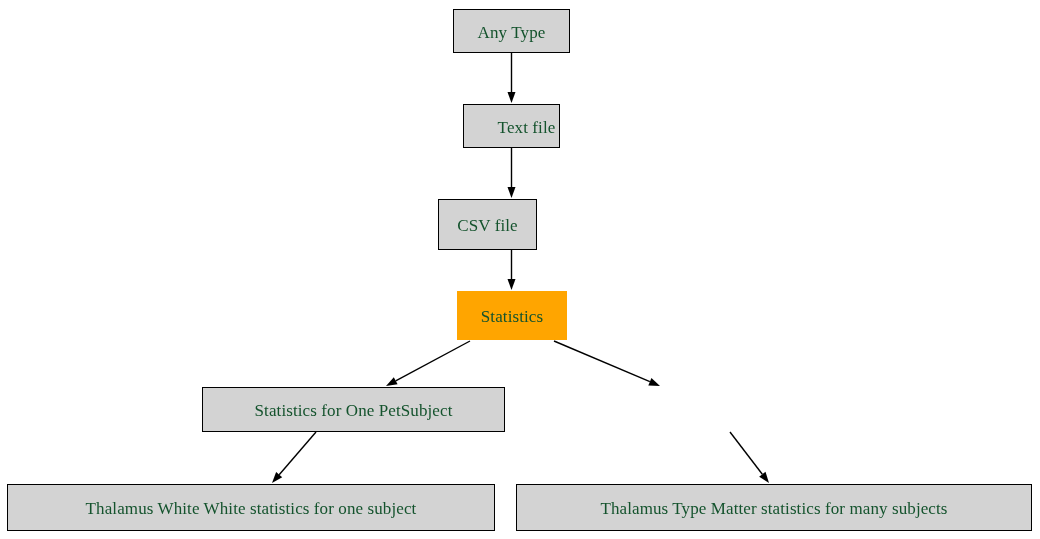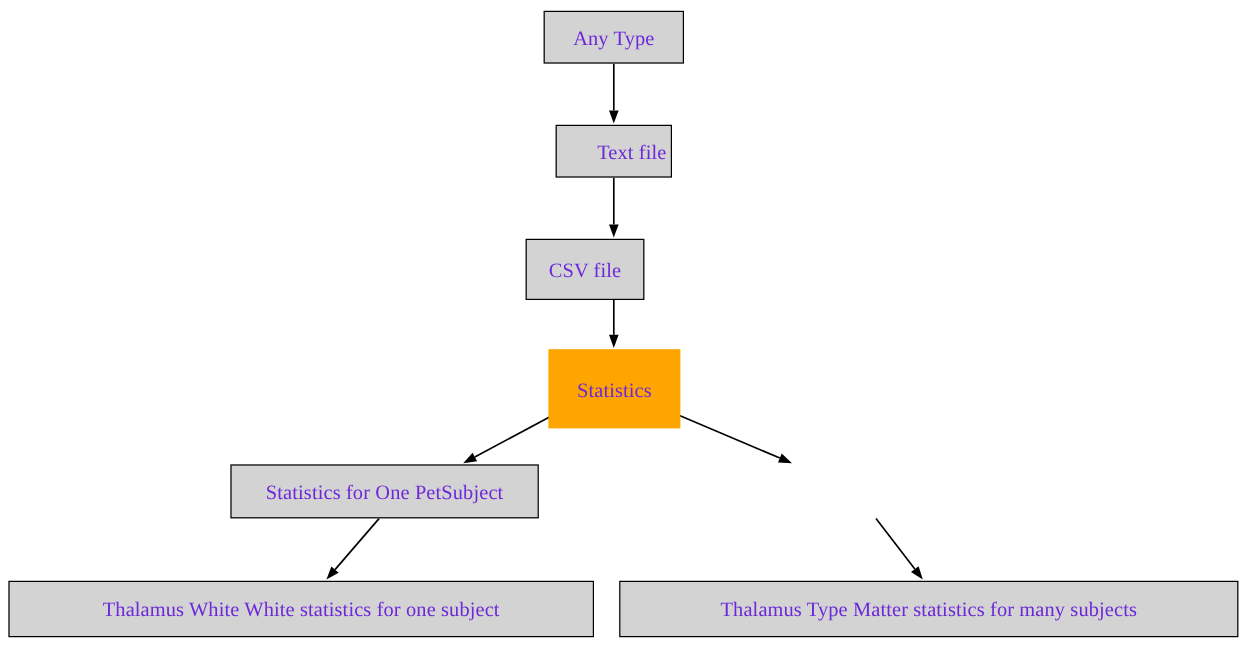--- a/index.html
+++ b/index.html
@@ -28,21 +28,21 @@
     pointer-events: none;
   }
   .node {
     position: absolute;
     box-sizing: border-box;
     display: flex;
     align-items: center;
     justify-content: center;
     background: #d3d3d3;
     border: 1px solid #000000;
-    color: #6d28d9;
+    color: #14532d;
     font-family: "Liberation Serif", "DejaVu Serif", serif;
     font-size: 17px;
     line-height: 1;
     white-space: nowrap;
     letter-spacing: 0.1px;
   }
   .node.highlight {
     background: #ffa500;
     border: none;
   }
@@ -87,24 +87,24 @@
     </svg>
 <div class="node" style="left: 453px; top: 9px; width: 117px; height: 44px;">
       <span class="node-label">Any Type</span>
     </div>
     <div class="node" style="left: 463px; top: 104px; width: 97px; height: 44px; padding-left: 30px;">
       <span class="node-label">Text file</span>
     </div>
     <div class="node" style="left: 438px; top: 199px; width: 99px; height: 51px;">
       <span class="node-label">CSV file</span>
     </div>
-    <div class="node highlight" style="left: 457px; top: 291px; width: 110px; height: 66px;">
+    <div class="node highlight" style="left: 457px; top: 291px; width: 110px; height: 49px;">
       <span class="node-label">Statistics</span>
     </div>
-    <div class="node" style="left: 192px; top: 387px; width: 257px; height: 45px;">
+    <div class="node" style="left: 202px; top: 387px; width: 303px; height: 45px;">
       <span class="node-label">Statistics for One PetSubject</span>
     </div>
     <div class="node" style="left: 7px; top: 484px; width: 488px; height: 47px;">
       <span class="node-label">Thalamus White White statistics for one subject</span>
     </div>
     <div class="node" style="left: 516px; top: 484px; width: 516px; height: 47px;">
       <span class="node-label">Thalamus Type Matter statistics for many subjects</span>
     </div>
   </div>
 

